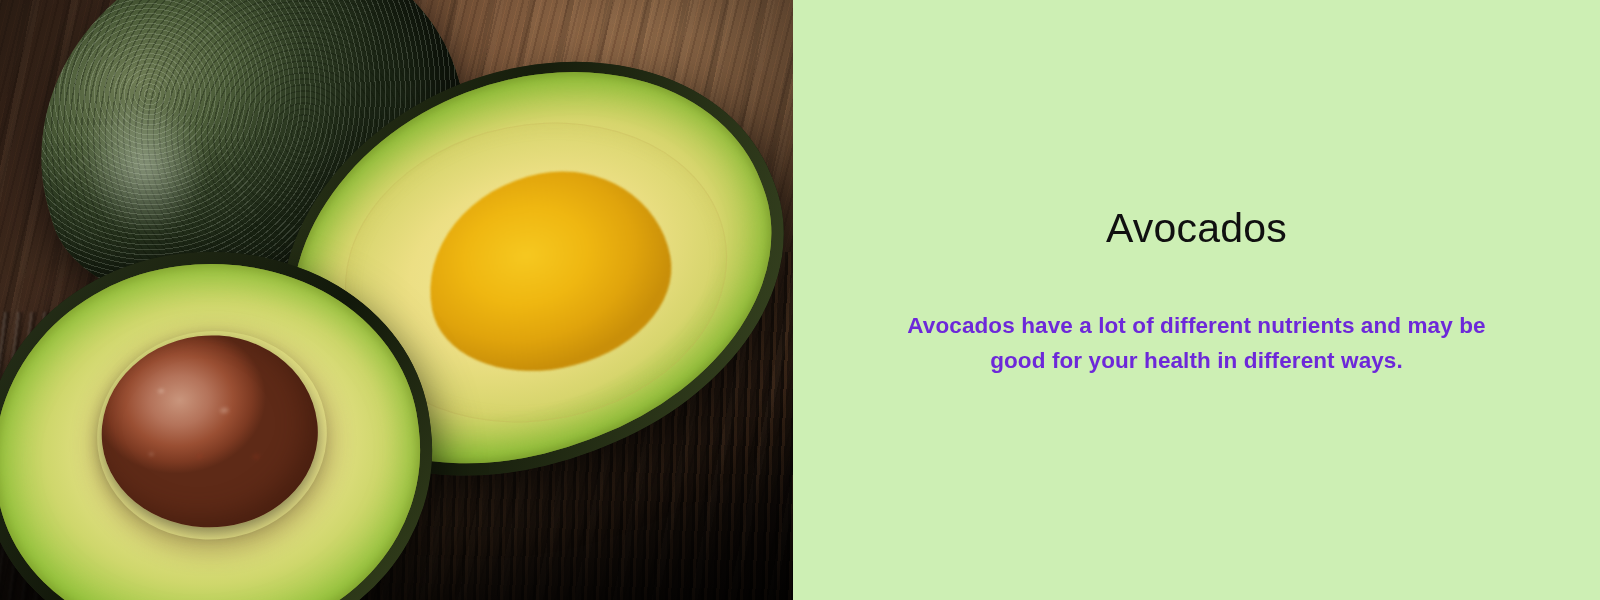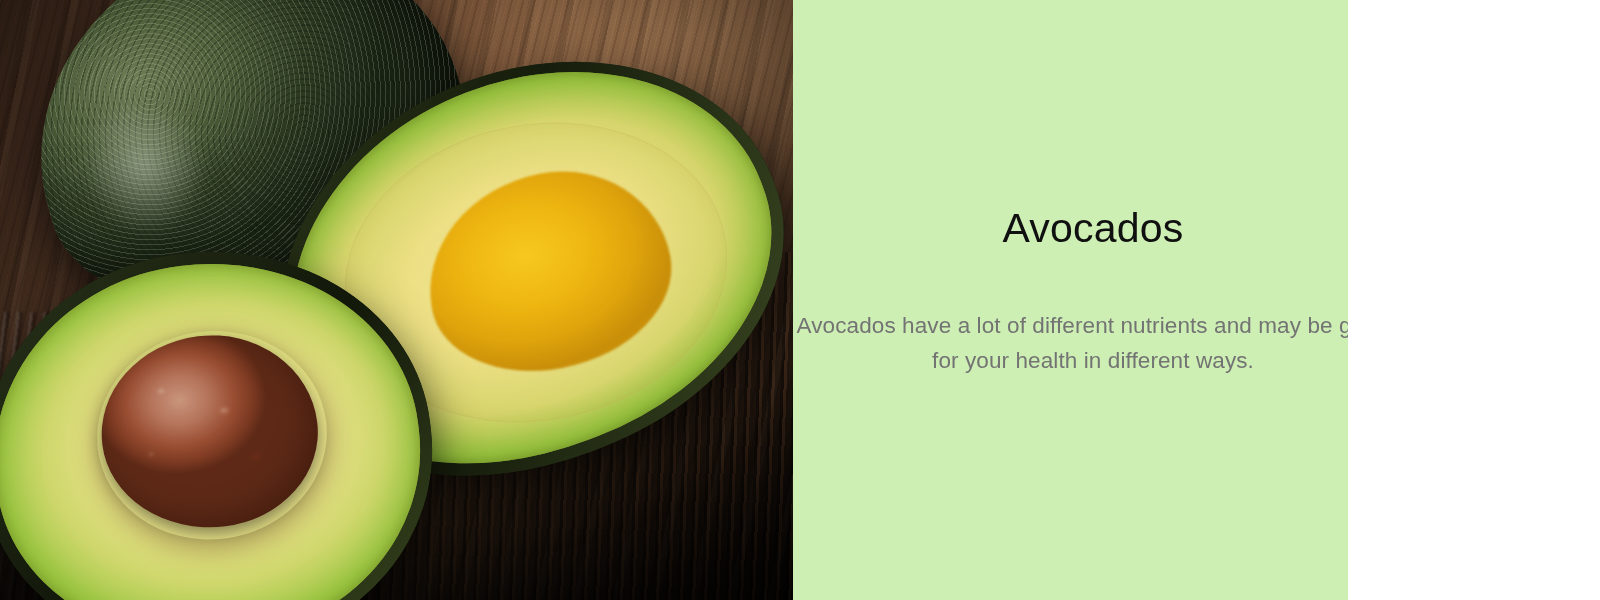--- a/index.html
+++ b/index.html
@@ -6,21 +6,21 @@
   * { margin:0; padding:0; box-sizing:border-box; }
   html, body {
     width:1600px; height:600px;
     overflow:hidden;
     background:#ffffff;
     font-family:"Liberation Sans", sans-serif;
   }
 
   .card {
     position:relative;
-    width:1348px; height:600px;
+    width:1600px; height:600px;
     display:flex;
     overflow:hidden;
   }
 
   
   .photo-pane {
     position:relative;
     width:793px; height:600px;
     overflow:hidden;
     background:#4a2f1e;
@@ -247,22 +247,22 @@
   .title {
     font-size:41px;
     font-weight:400;
     color:#101010;
     letter-spacing:.2px;
     line-height:1.1;
   }
   .body-copy {
     margin-top:58px;
     font-size:22.5px;
-    font-weight:400;
-    color:#737373;
+    font-weight:700;
+    color:#6d28d9;
     line-height:1.55;
     letter-spacing:.1px;
   }
 </style>
 </head>
 <body>
 
 <div class="card">
 
   <div class="photo-pane">

